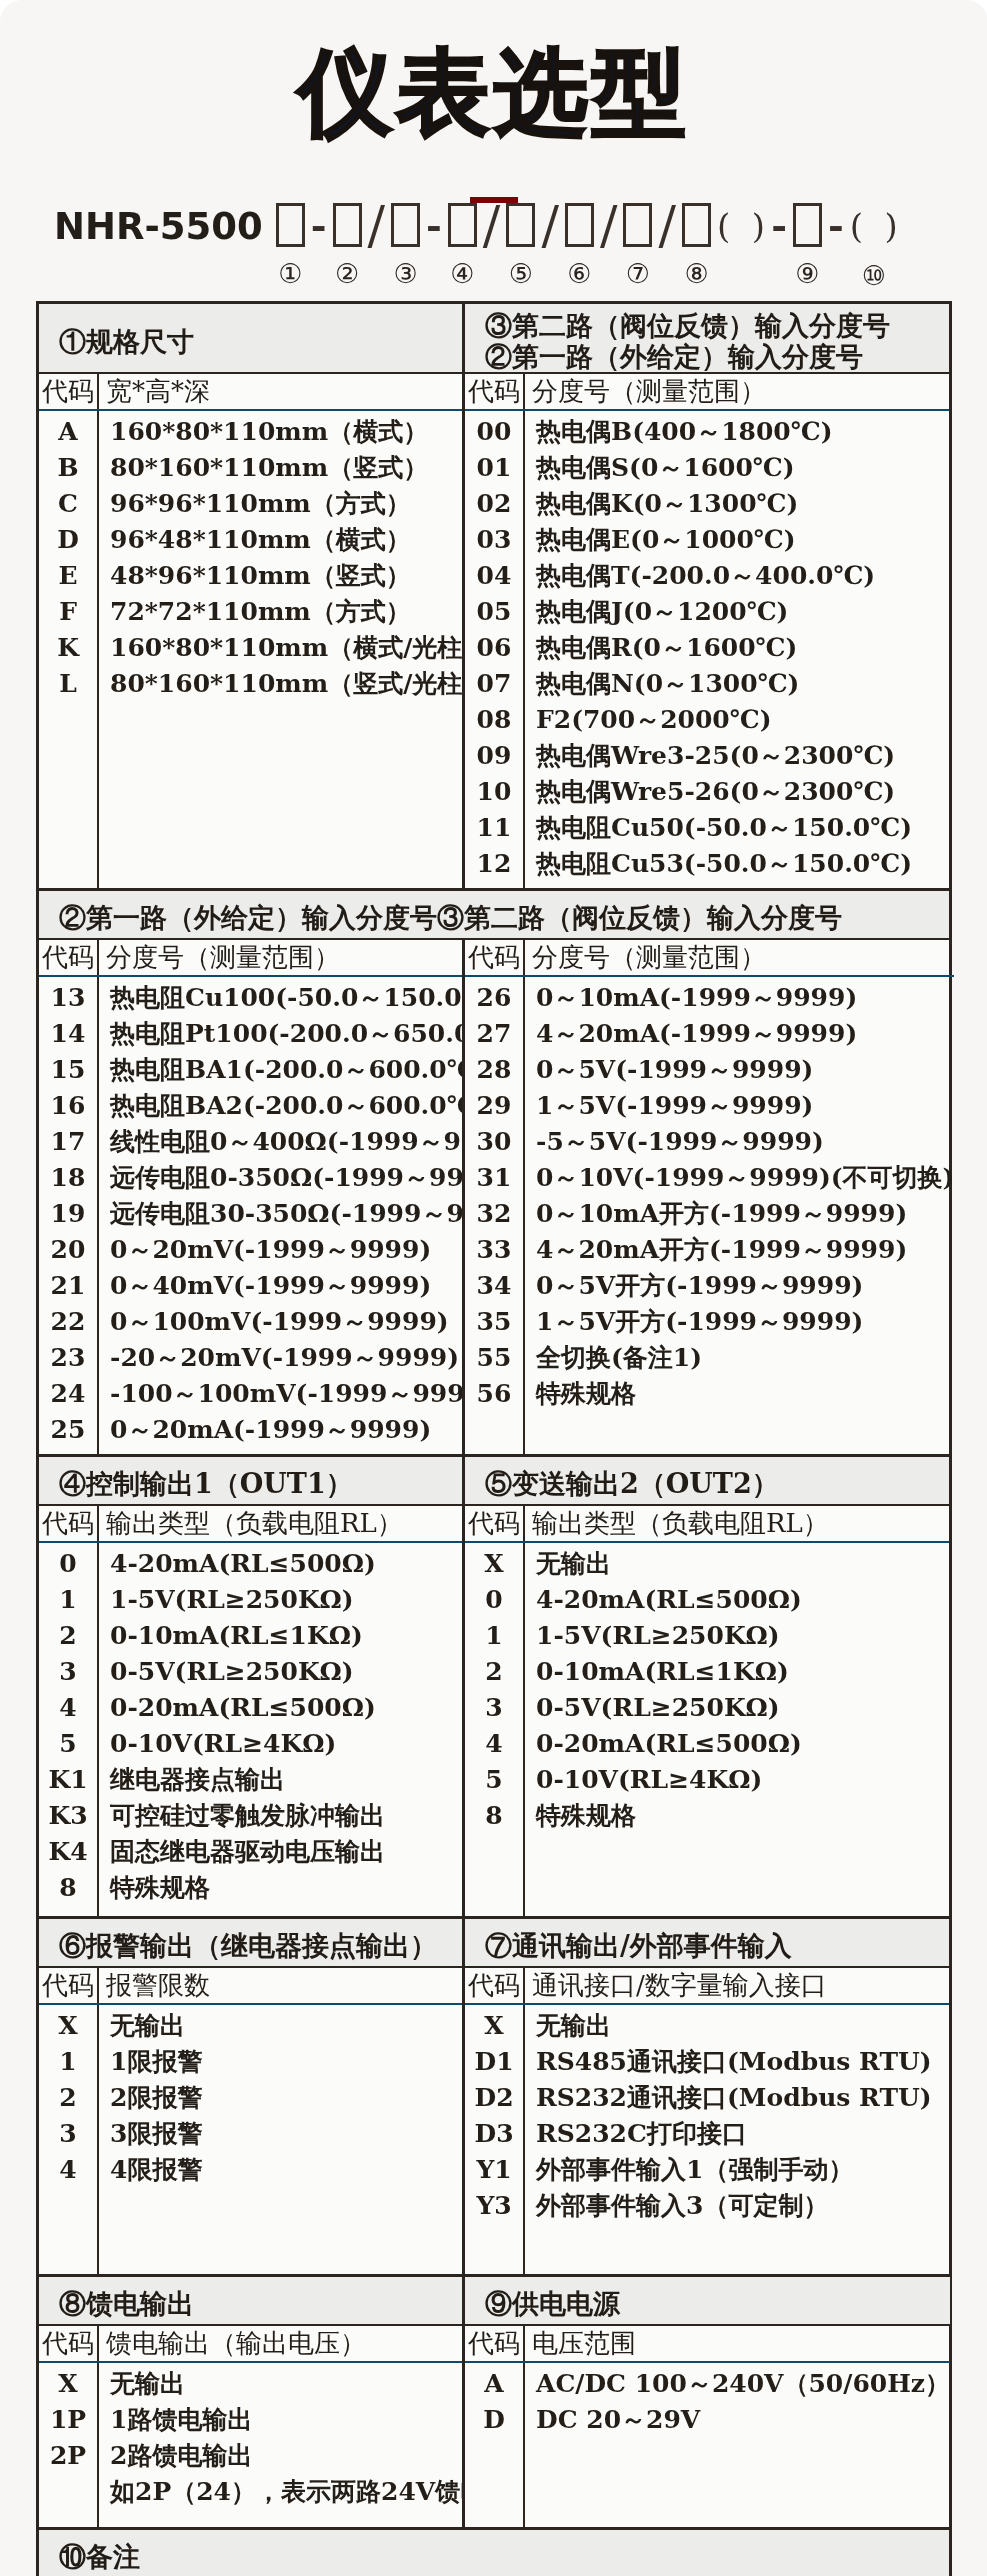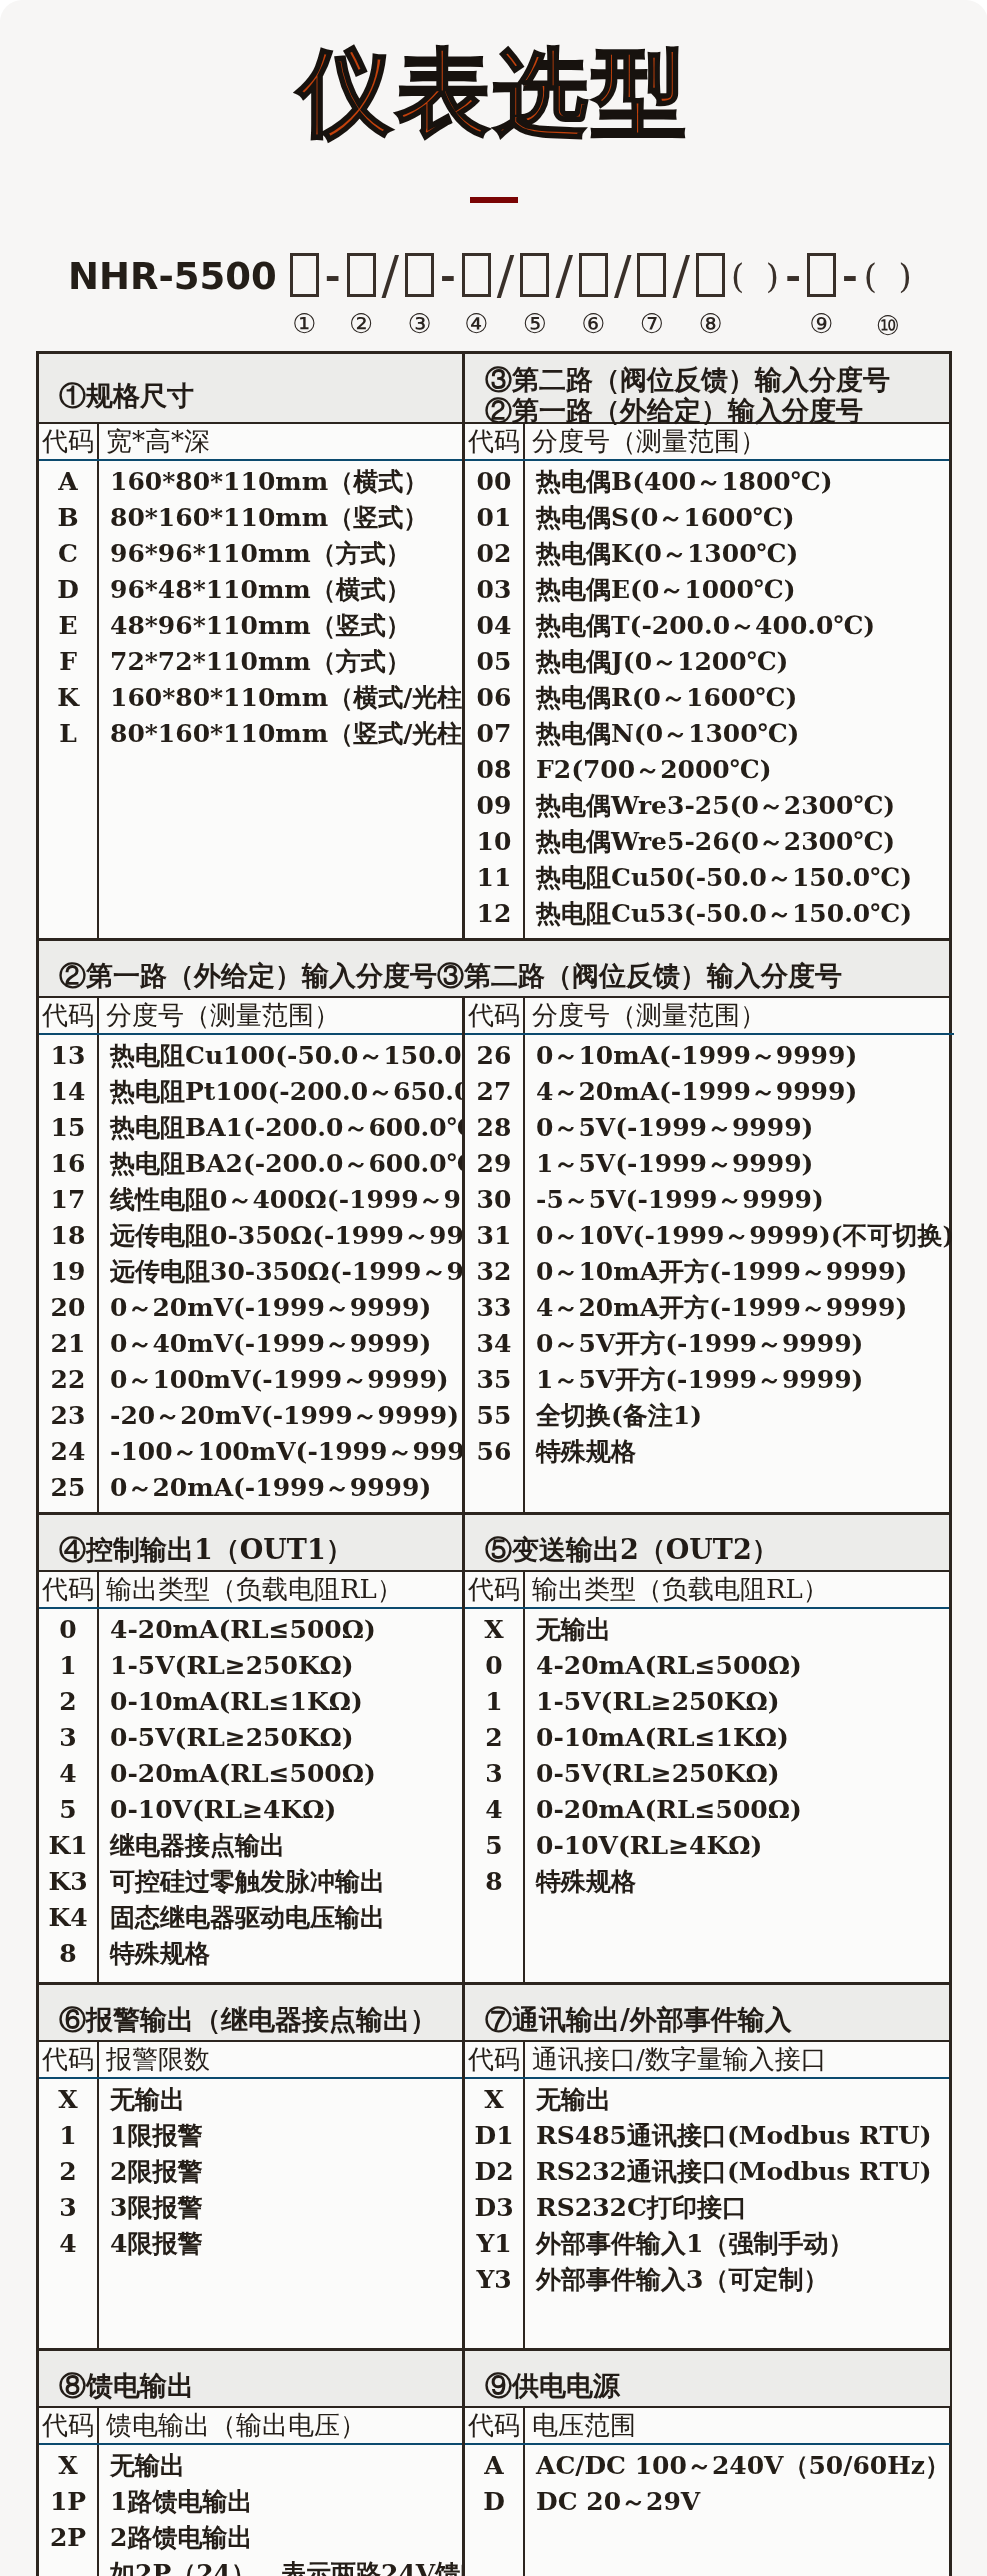--- a/index.html
+++ b/index.html
@@ -1,42 +1,42 @@
 <!DOCTYPE html>
 <html><head>
 <meta charset="utf-8">
 <style>
   html,body{margin:0;padding:0;background:#ffffff;}
   body{width:988px;font-family:"DejaVu Serif","Liberation Serif",serif;color:#241e18;}
   .page{width:988px;height:2576px;background:#f7f6f5;border-radius:22px 22px 0 0;overflow:hidden;box-sizing:border-box;padding-top:40px;}
   
   .title{margin:0;text-align:center;font-family:"DejaVu Sans","Liberation Sans",sans-serif;
-         font-size:94px;line-height:1.12;font-weight:900;color:#c2410c;letter-spacing:4px;
+         font-size:94px;line-height:1.12;font-weight:900;color:#0f172a;letter-spacing:4px;
          -webkit-text-stroke:2.5px #17120e;}
   .title-underline{width:48px;height:6px;margin:52px auto 0;background:#7a0404;}
   
-  .model{display:flex;align-items:flex-start;padding-left:68px;margin-top:50px;}
+  .model{display:flex;align-items:flex-start;padding-left:54px;}
   .model .prefix{font-family:"DejaVu Sans","Liberation Sans",sans-serif;font-size:37px;line-height:48px;
                  font-weight:700;letter-spacing:0px;margin-right:10px;color:#241e18;}
   .unit{display:flex;flex-direction:column;align-items:center;margin:0 3px;}
   .unit .box{width:29px;height:44px;border:3px solid #39302a;box-sizing:border-box;}
   .unit .glyph{font-size:38px;line-height:46px;color:#39302a;font-weight:700;}
   .unit .glyph.slash{font-size:52px;line-height:44px;font-weight:400;}
   .unit .glyph.parens{font-size:34px;line-height:46px;font-weight:400;white-space:pre;}
   .unit .lbl{font-size:27px;line-height:27px;height:27px;margin-top:13px;color:#2a2420;font-family:"DejaVu Sans",sans-serif;}
   
   .table{margin:12px 36px 0;border:3px solid #2c251f;background:#fbfbfa;}
   .section{border-top:3px solid #2c251f;}
   .section:first-child{border-top:0;}
   .split{display:flex;align-items:stretch;}
   .half{box-sizing:border-box;display:flex;flex-direction:column;}
   .half.left{width:426px;flex:none;border-right:3px solid #2c251f;}
   .half.right{flex:1;}
   .sec-header{background:#ececea;border-bottom:2px solid #2c251f;font-weight:700;font-size:27px;
-              line-height:31px;padding:19px 8px 5px 20px;color:#221c17;}
+              line-height:31px;padding:11px 8px 5px 20px;color:#221c17;}
   .sec-spec .sec-header{height:70px;box-sizing:border-box;display:flex;flex-direction:column;justify-content:center;}
   .col-headers{display:flex;border-bottom:2px solid #0c4a6e;font-weight:400;font-size:26px;line-height:35px;}
   .col-headers .code{width:58px;flex:none;text-align:center;border-right:2px solid #2c251f;}
   .col-headers .desc{flex:1;padding-left:7px;white-space:nowrap;overflow:hidden;}
   .rows{position:relative;flex:1;padding:3px 0 5px;font-size:25px;line-height:36px;font-weight:700;}
   .rows::before{content:"";position:absolute;left:58px;top:0;bottom:0;width:2px;background:#2c251f;}
   .row{display:flex;}
   .row .code{width:58px;flex:none;text-align:center;}
   .row .desc{flex:1;padding-left:13px;white-space:nowrap;overflow:hidden;}
   .sec-spec .rows{min-height:469px;}

